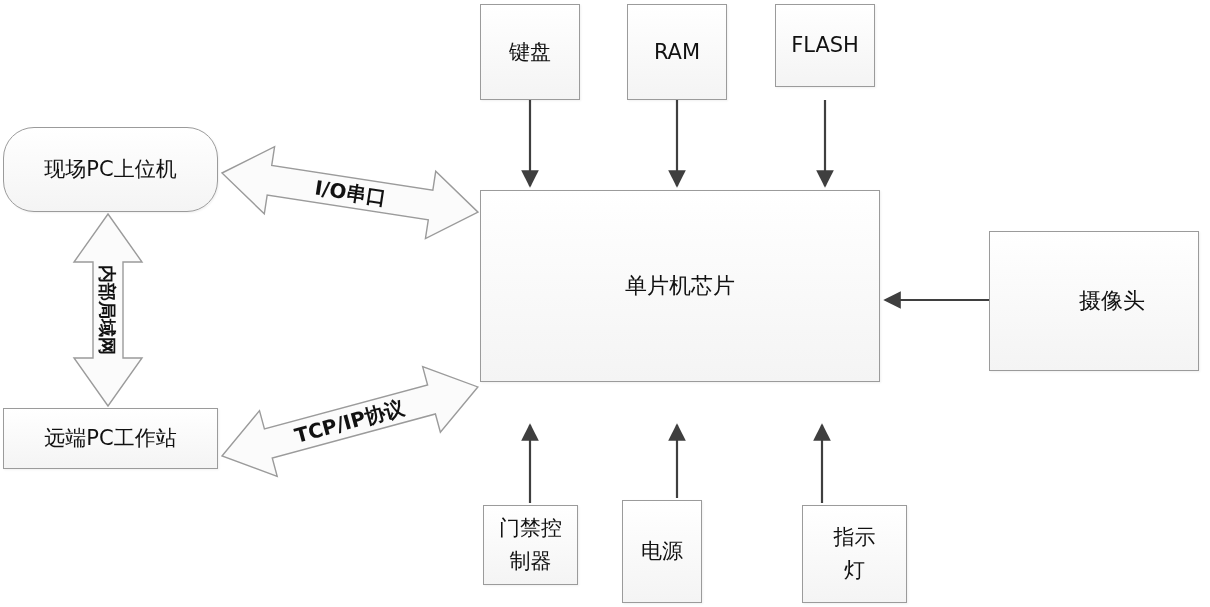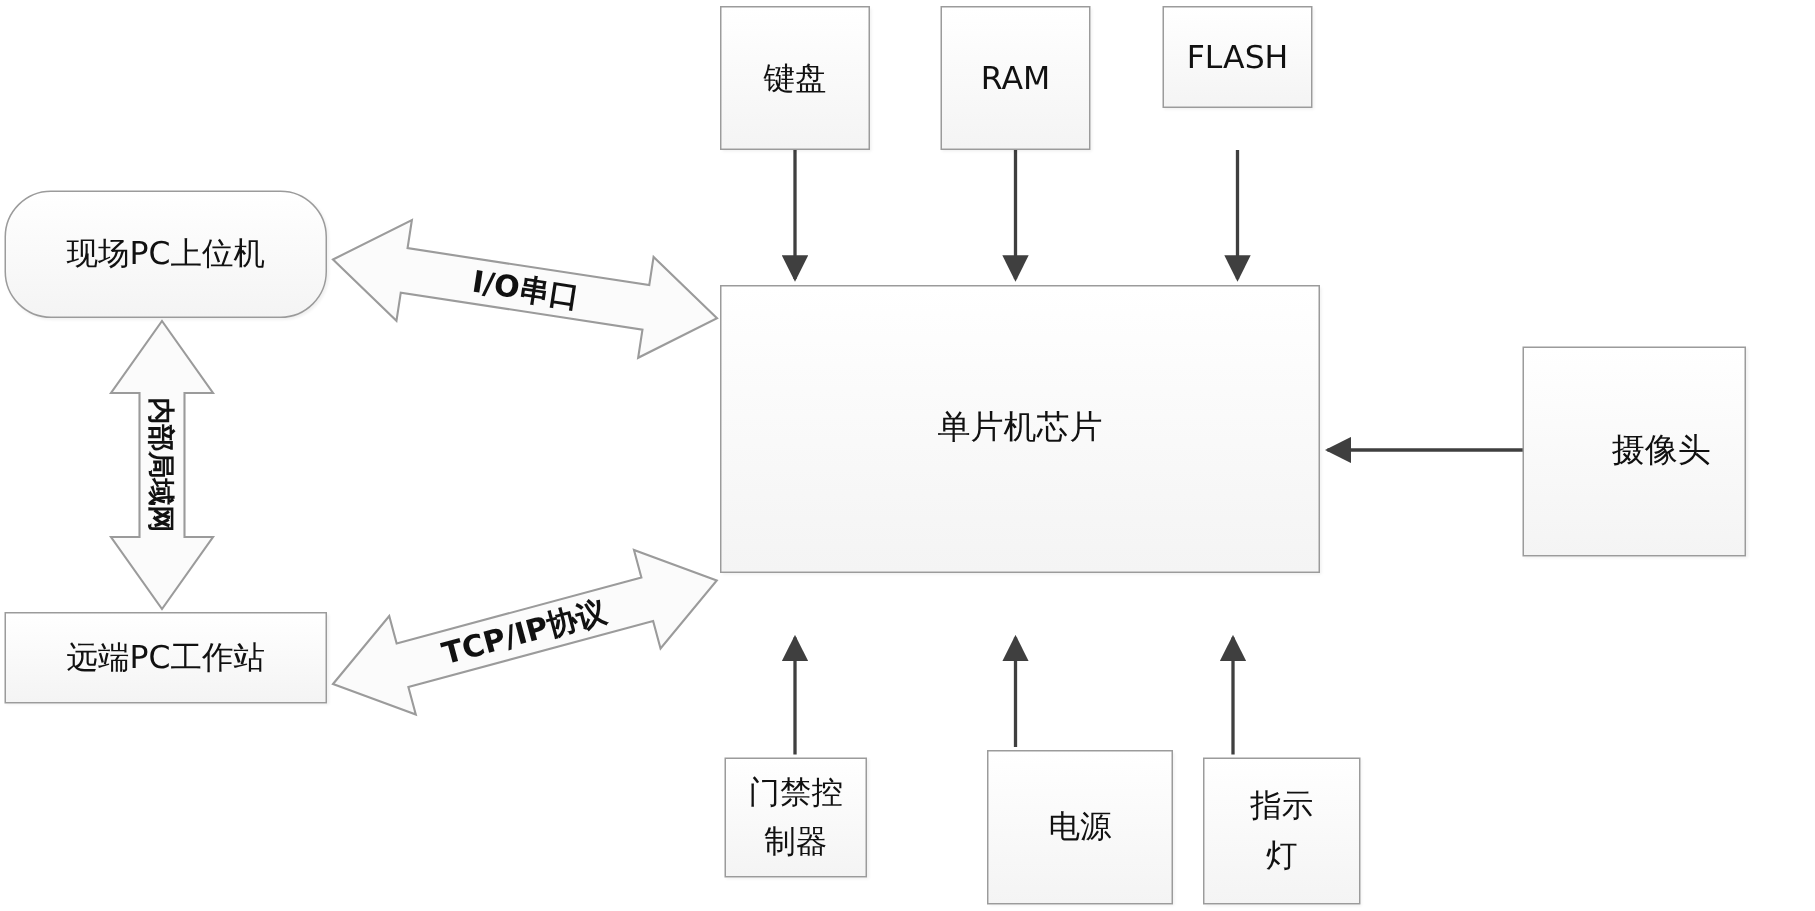--- a/index.html
+++ b/index.html
@@ -87,46 +87,46 @@
   </svg>
 
   <div class="node" style="left:480px; top:4px; width:100px; height:96px;">
     <span class="node-label">键盘</span>
   </div>
 
   <div class="node" style="left:627px; top:4px; width:100px; height:96px;">
     <span class="node-label">RAM</span>
   </div>
 
-  <div class="node" style="left:775px; top:4px; width:100px; height:68px;">
+  <div class="node" style="left:775px; top:4px; width:100px; height:83px;">
     <span class="node-label">FLASH</span>
   </div>
 
   <div class="node big" style="left:480px; top:190px; width:400px; height:192px;">
     <span class="node-label">单片机芯片</span>
   </div>
 
-  <div class="node big" style="left:1015px; top:231px; width:149px; height:140px;padding-left:36px;">
+  <div class="node big" style="left:989px; top:231px; width:210px; height:140px;padding-left:36px;">
     <span class="node-label">摄像头</span>
   </div>
 
   <div class="node" style="left:3px; top:127px; width:215px; height:85px;border-radius:31px;">
     <span class="node-label">现场PC上位机</span>
   </div>
 
   <div class="node" style="left:3px; top:408px; width:215px; height:61px;">
     <span class="node-label">远端PC工作站</span>
   </div>
 
   <div class="node" style="left:483px; top:505px; width:95px; height:80px;">
     <span class="node-label">门禁控
 制器</span>
   </div>
 
-  <div class="node" style="left:658px; top:500px; width:124px; height:103px;">
+  <div class="node" style="left:622px; top:500px; width:80px; height:103px;">
     <span class="node-label">电源</span>
   </div>
 
   <div class="node" style="left:770px; top:505px; width:105px; height:98px;margin-left:32px;">
     <span class="node-label">指示
 灯</span>
   </div>
 
 </div>
 

